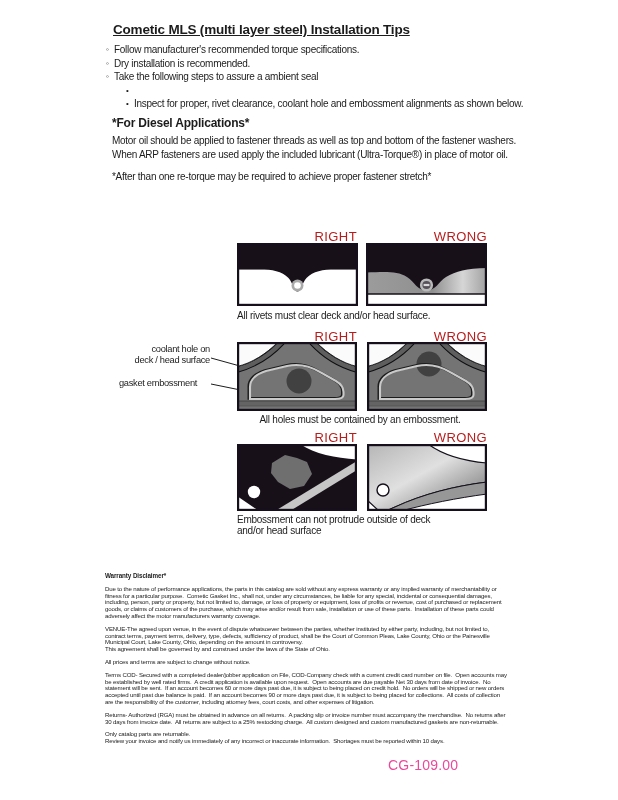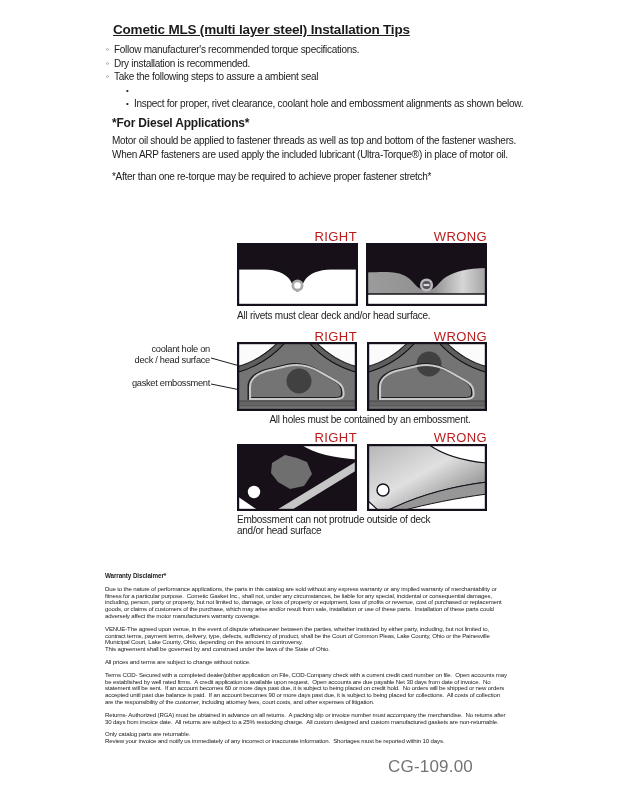--- a/index.html
+++ b/index.html
@@ -14,21 +14,21 @@
   .sub{margin-left:20px;}
   .h2{font-size:12px;font-weight:bold;letter-spacing:-0.2px;line-height:13px;}
   .mt6{margin-top:4px;} .mt9{margin-top:9px;}
   .fig-label{width:120px;text-align:right;font-size:13px;letter-spacing:0.4px;color:#b91c1c;}
   .caption{font-size:10px;letter-spacing:-0.25px;line-height:11px;}
   .cap-center{width:250px;text-align:center;}
   .side-label{width:104px;text-align:right;font-size:9.3px;letter-spacing:-0.3px;line-height:11px;}
   .fine{font-size:6.1px;line-height:6.8px;letter-spacing:-0.15px;}
   .fine-h{font-size:6.3px;font-weight:bold;letter-spacing:-0.1px;}
   .fine p{margin:0 0 6px 0;}
-  .pagenum{font-size:17px;letter-spacing:0.2px;color:#737373;}
+  .pagenum{font-size:14px;letter-spacing:0.2px;color:#ec4899;}
   svg{display:block;}
 </style>
 </head>
 <body>
 
 <div class="page">
 
   <div class="abs title" style="left:113px;top:22px;">Cometic MLS (multi layer steel) Installation Tips</div>
 
   <div class="abs body-txt" style="left:106px;top:43px;width:470px;">
@@ -96,21 +96,21 @@
     </svg>
   </div>
 
   <div class="abs caption" style="left:237px;top:310px;">All rivets must clear deck and/or head surface.</div>
 
   <div class="abs fig-label" style="left:237px;top:329px;">RIGHT</div>
   <div class="abs fig-label" style="left:367px;top:329px;">WRONG</div>
 
   <div class="abs side-label pre" style="left:106px;top:344px;">coolant hole on
 deck / head surface</div>
-  <div class="abs side-label" style="left:106px;top:378px;">gasket embossment</div>
+  <div class="abs side-label" style="left:106px;top:378px;text-align:center;">gasket embossment</div>
 
   <div class="abs" style="left:205px;top:348px;">
     <svg width="100" height="52" viewBox="0 0 100 52">
       <line x1="6" y1="10" x2="89" y2="33" stroke="#1c1c1c" stroke-width="1"></line>
       <line x1="6" y1="36" x2="60" y2="47" stroke="#1c1c1c" stroke-width="1"></line>
     </svg>
   </div>
 
   <div class="abs" style="left:237px;top:342px;">
     <svg width="120" height="69" viewBox="0 0 120 69">
@@ -143,21 +143,21 @@
       <path d="M75 0 C87 13 103 23 120 27.5" stroke="#5e5e5e" stroke-width="4.4" fill="none"></path>
       <path d="M0 0 H41 C29 12 15 21 0 24.5 Z" fill="#fbfbfb" stroke="#101014" stroke-width="0.8"></path>
       <path d="M120 0 H79 C91 12 105 21 120 24.5 Z" fill="#fbfbfb" stroke="#101014" stroke-width="0.8"></path>
       <circle cx="62" cy="22" r="12.5" fill="#414141"></circle>
       <path d="M13 57 V45 C13 38 19 32 29 29 L50 24 C61 21.5 73 24 83 30 L99 39 C104 42 106.5 46 106.5 50 V53 C106.5 55.5 103 57 98 57 H20 C15 57 13 57 13 57 Z" transform="translate(-1.2,-0.6)" stroke="#1c1c1c" stroke-width="2.6" fill="none"></path>
       <path d="M13 57 V45 C13 38 19 32 29 29 L50 24 C61 21.5 73 24 83 30 L99 39 C104 42 106.5 46 106.5 50 V53 C106.5 55.5 103 57 98 57 H20 C15 57 13 57 13 57 Z" stroke="#c9c9c9" stroke-width="2.1" fill="none"></path>
       <rect x="1.1" y="1.1" width="117.8" height="66.8" fill="none" stroke="#15101b" stroke-width="2.2"></rect>
     </svg>
   </div>
 
-  <div class="abs caption cap-center" style="left:245px;top:414px;text-align:center;">All holes must be contained by an embossment.</div>
+  <div class="abs caption cap-center" style="left:235px;top:414px;text-align:center;">All holes must be contained by an embossment.</div>
 
   <div class="abs fig-label" style="left:237px;top:430px;">RIGHT</div>
   <div class="abs fig-label" style="left:367px;top:430px;">WRONG</div>
 
   <div class="abs" style="left:237px;top:444px;">
     <svg width="120" height="67" viewBox="0 0 120 67">
       <rect width="120" height="67" fill="#ffffff"></rect>
       <path d="M0 0 H63 C78 10 98 14 120 15.5 V67 H22 L0 52 Z" fill="#171019"></path>
       <polygon points="38,67 53,67 120,26 120,17" fill="#c6c6c6"></polygon>
       <path d="M35 19 L48 11 L60 14 L70 18 L75 30 L67 42 L53 45 L41 38 L34 29 Z" fill="#6f6f6f"></path>

